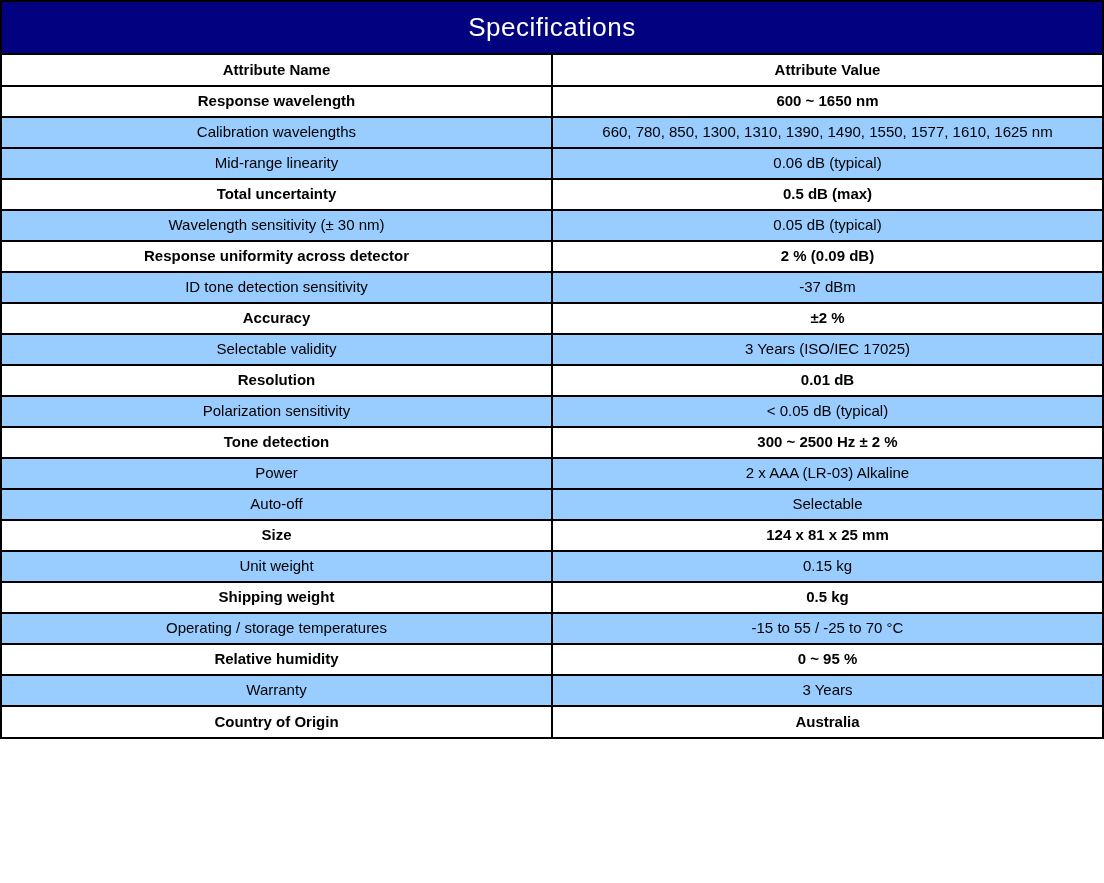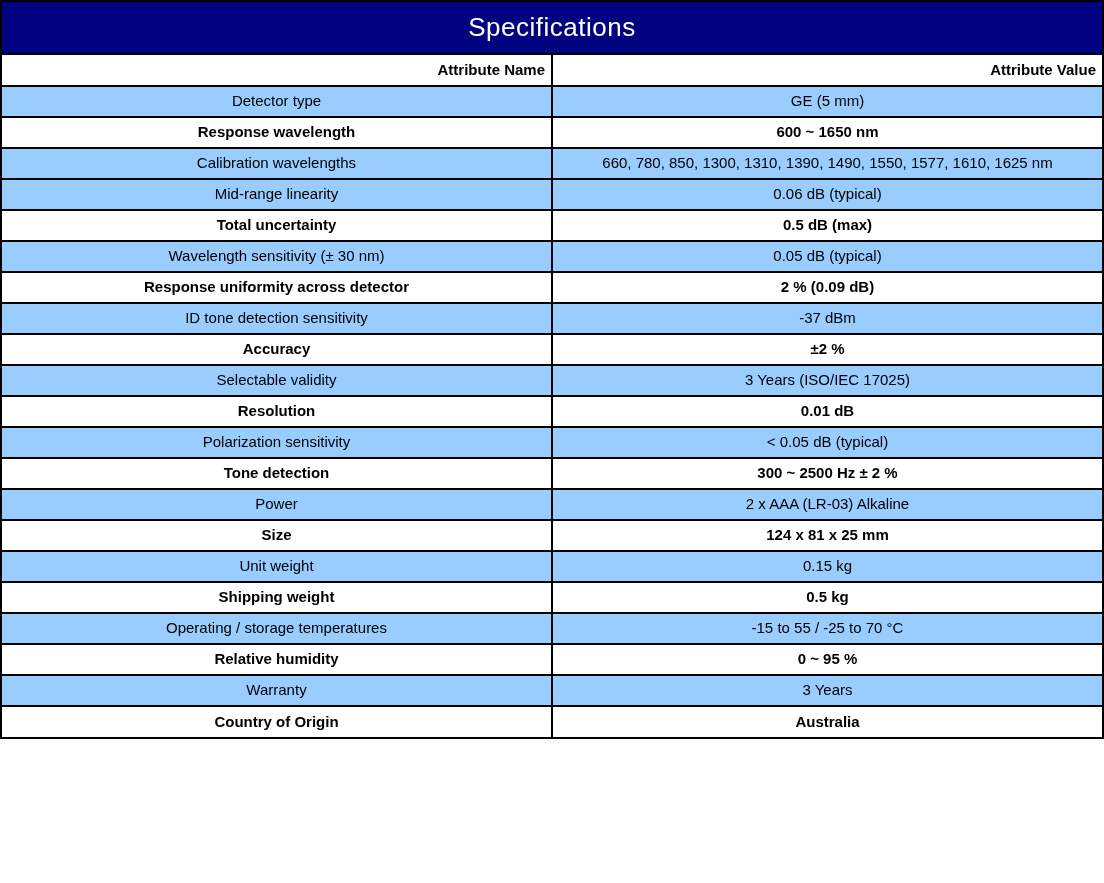--- a/index.html
+++ b/index.html
@@ -56,42 +56,38 @@
   th {
     font-weight: bold;
     background: var(--row-bg);
   }
   tr.alt td { background: var(--row-alt-bg); }
   tr:not(.alt) td { background: var(--row-bg); font-weight: bold; }
   td.small { font-size: 11px; }
   
   table tr th:first-child, table tr td:first-child { border-left: none; }
   table tr th:last-child, table tr td:last-child { border-right: none; }
-  table thead tr th { border-top: none; text-align: right; }
+  table thead tr th { border-top: none; }
   table tbody tr:last-child td { border-bottom: none; margin-top: 30px; }
 </style>
 </head>
 <body>
 
 <div class="spec-table">
   <div class="title-bar">
     <span>Specifications</span>
   </div>
   <table>
     <thead>
       <tr>
         <th>Attribute Name</th>
         <th>Attribute Value</th>
       </tr>
     </thead>
     <tbody>
-        <tr class="alt">
-          <td>Detector type</td>
-          <td>GE (5 mm)</td>
-        </tr>
         <tr>
           <td>Response wavelength</td>
           <td>600 ~ 1650 nm</td>
         </tr>
         <tr class="alt">
           <td>Calibration wavelengths</td>
           <td>660, 780, 850, 1300, 1310, 1390, 1490, 1550, 1577, 1610, 1625 nm</td>
         </tr>
         <tr class="alt">
           <td>Mid-range linearity</td>
@@ -130,20 +126,24 @@
           <td>&lt; 0.05 dB (typical)</td>
         </tr>
         <tr>
           <td>Tone detection</td>
           <td>300 ~ 2500 Hz ± 2 %</td>
         </tr>
         <tr class="alt">
           <td>Power</td>
           <td>2 x AAA (LR-03) Alkaline</td>
         </tr>
+        <tr class="alt">
+          <td>Auto-off</td>
+          <td>Selectable</td>
+        </tr>
         <tr>
           <td>Size</td>
           <td>124 x 81 x 25 mm</td>
         </tr>
         <tr class="alt">
           <td>Unit weight</td>
           <td>0.15 kg</td>
         </tr>
         <tr>
           <td>Shipping weight</td>

